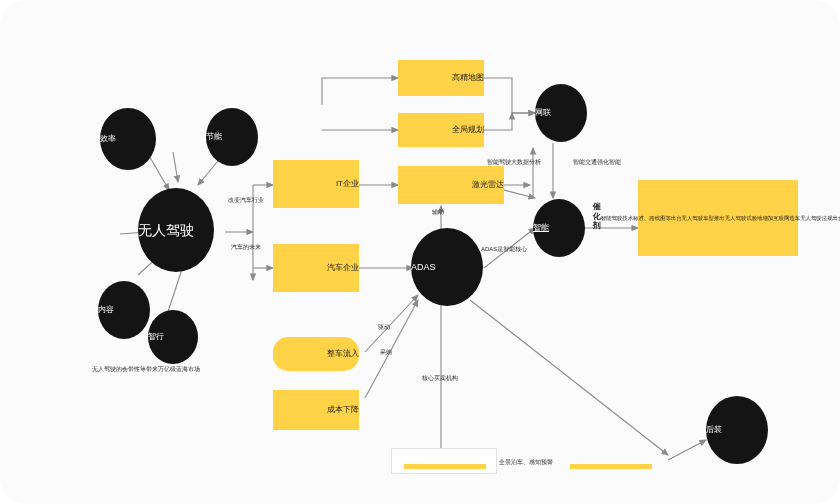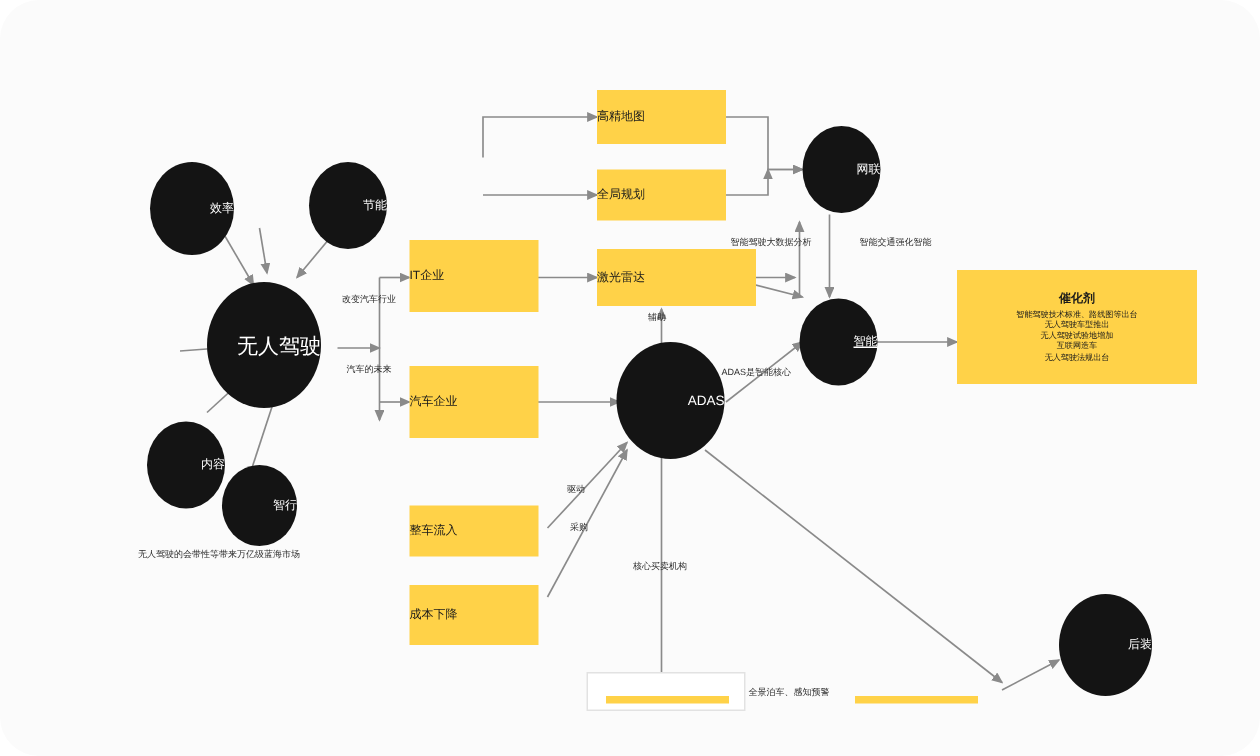--- a/index.html
+++ b/index.html
@@ -27,38 +27,38 @@
     width: 840px;
     height: 504px;
     pointer-events: none;
   }
   .node {
     position: absolute;
     background: #141414;
     border-radius: 50%;
     display: flex;
     align-items: center;
-    justify-content: flex-end;
+    justify-content: flex-start;
     color: #ffffff;
     text-align: center;
     line-height: 1.15;
   }
   .node span { display: block; }
   .box {
     position: absolute;
     background: #ffd248;
     display: flex;
     align-items: center;
-    justify-content: flex-start;
+    justify-content: flex-end;
     text-align: center;
     color: #1a1a1a;
     line-height: 1.2;
   }
   .box.multi {
-    flex-direction: column;
+    flex-direction: row;
     justify-content: center;
     padding: 4px 6px;
     box-sizing: border-box;
   }
   .box.multi .ttl {
     font-weight: bold;
     margin-bottom: 3px;
   }
   .box.multi .ln {
     margin: 0.4px 0;
@@ -178,21 +178,21 @@
     </div>
     <div class="box" style="left:398px; top:60px; width:86px; height:36px; font-size:8px;">
       <span>高精地图</span>
     </div>
     <div class="box" style="left:398px; top:113px; width:86px; height:34px; font-size:8px;">
       <span>全局规划</span>
     </div>
     <div class="box" style="left:398px; top:166px; width:106px; height:38px; font-size:8px;font-family:Liberation Serif, serif;">
       <span>激光雷达</span>
     </div>
-    <div class="box" style="left:273px; top:337px; width:86px; height:34px; font-size:8px;">
+    <div class="box" style="left:273px; top:337px; width:86px; height:34px; font-size:8px;border-radius:15px;">
       <span>整车流入</span>
     </div>
     <div class="box" style="left:273px; top:390px; width:86px; height:40px; font-size:8px;">
       <span>成本下降</span>
     </div>
 
     <div class="box multi" style="left:638px; top:180px; width:160px; height:76px; font-size:5.4px;">
       <span class="ttl" style="font-size:8px;">催化剂</span>
       <span class="ln">智能驾驶技术标准、路线图等出台</span>
       <span class="ln">无人驾驶车型推出</span>

